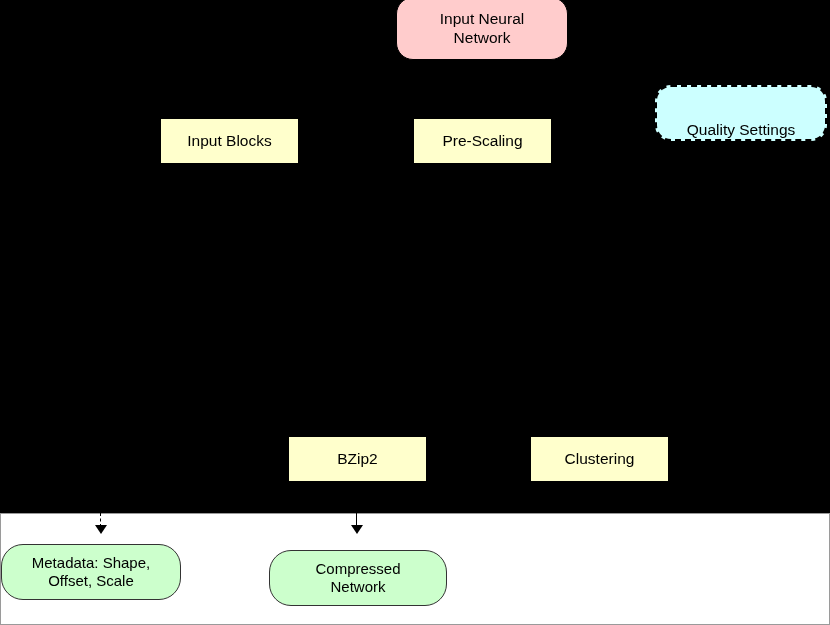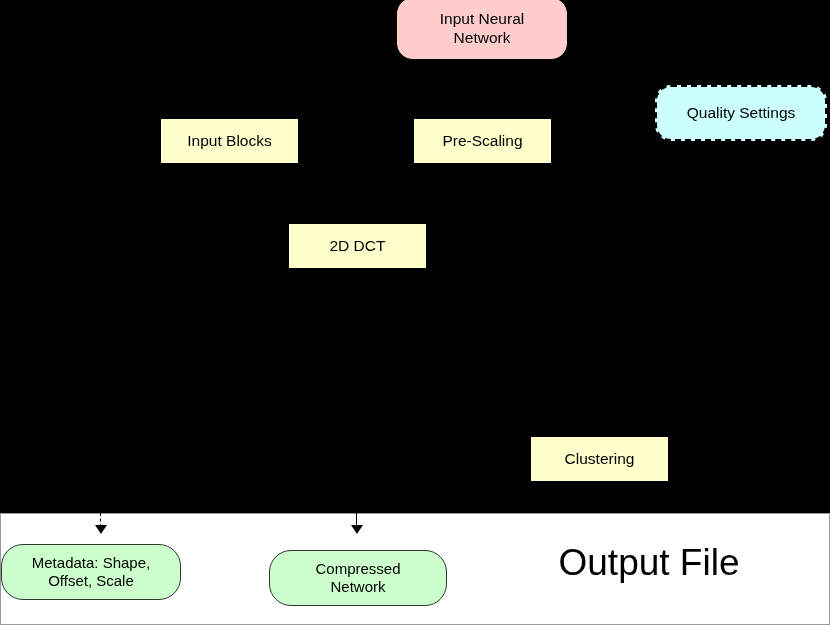--- a/index.html
+++ b/index.html
@@ -45,20 +45,21 @@
     border: 1px solid #000000;
     border-radius: 17px;
     font-size: 15.5px;
   }
 
   .node-settings {             
     background: #ccffff;
     border: 2px dashed #000000;
     border-radius: 16px;
     font-size: 15.5px;
+    align-items: flex-end;
   }
 
   .node-artifact {             
     background: #ccffcc;
     border: 1.5px solid #333333;
     border-radius: 22px;
     font-size: 15px;
   }
 
   
@@ -119,33 +120,32 @@
   </div>
 
   <div class="node node-proc" style="left:160px; top:118px; width:139px; height:46px;">
     <span>Input Blocks</span>
   </div>
 
   <div class="node node-proc" style="left:413px; top:118px; width:139px; height:46px;">
     <span>Pre-Scaling</span>
   </div>
 
-  <div class="node node-proc" style="left:288px; top:223px; width:139px; height:46px;">
-    <span>2D DCT</span>
-  </div>
 
 
+  <div class="node node-proc" style="left:288px; top:436px; width:139px; height:46px;">
+    <span>BZip2</span>
+  </div>
 
   <div class="node node-proc" style="left:530px; top:436px; width:139px; height:46px;">
     <span>Clustering</span>
   </div>
 
   <div id="output-panel">
 
-    <div id="output-panel-title">Output File</div>
 
     <div class="node node-artifact" style="left:0; top:30px; width:180px; height:56px;">
       <span>Metadata: Shape,
 Offset, Scale</span>
     </div>
 
     <div class="node node-artifact" style="left:268px; top:36px; width:178px; height:56px;">
       <span>Compressed
 Network</span>
     </div>

